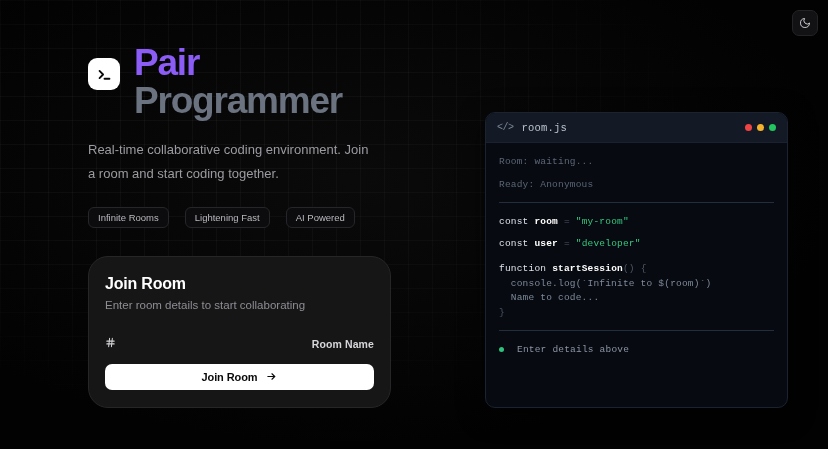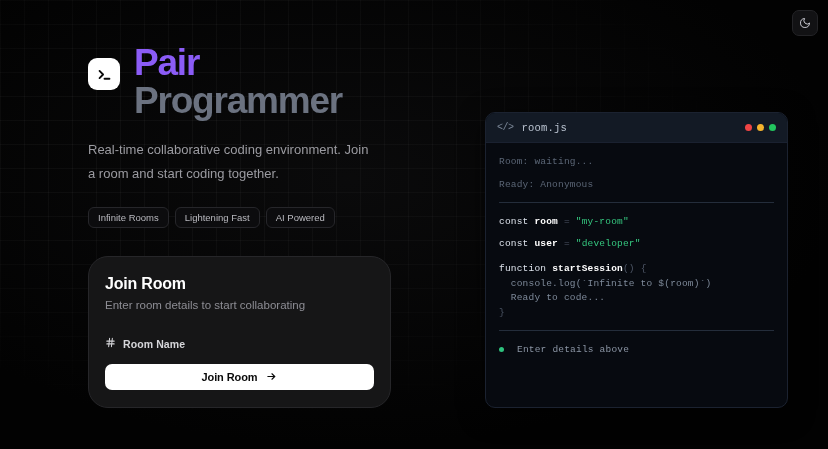--- a/index.html
+++ b/index.html
@@ -128,21 +128,21 @@
   .hero-sub {
     margin-top: 19px;
     font-size: 13px;
     line-height: 1.78;
     color: #9b9ba1;
     max-width: 282px;
   }
 
   .pill-row {
     display: flex;
-    gap: 6px;
+    gap: 16px;
     margin-top: 22px;
   }
   .pill {
     font-size: 9.5px;
     color: #b9b9bf;
     background: #0c0c0e;
     border: 1px solid #26262a;
     border-radius: 6px;
     padding: 5px 9px;
     white-space: nowrap;
@@ -173,20 +173,21 @@
 
   .field-label {
     display: flex;
     align-items: center;
     gap: 7px;
     margin-top: 26px;
     font-size: 10.5px;
     font-weight: 700;
     color: #d6d6da;
     letter-spacing: 0.1px;
+    justify-content: space-between;
   }
   .hash-icon { display:block; }
 
   .room-input {
     margin-top: 9px;
     width: 100%;
     height: 27px;
     background: #222225;
     border: 1px solid #323237;
     border-radius: 7px;
@@ -404,21 +405,21 @@
           <div class="code-line"><span class="kw">const</span> <span class="varname">room</span> <span class="eq">=</span> <span class="str">"my-room"</span></div>
 
           <div class="code-line"><span class="kw">const</span> <span class="varname">user</span> <span class="eq">=</span> <span class="str">"developer"</span></div>
 
           <div style="height:4px"></div>
 
           <div class="code-line tight"><span class="fnkw">function</span> <span class="fnname">startSession</span><span class="punc">() {</span></div>
 
           <div class="code-line tight plain">  console.log(`Infinite to $(room)`)</div>
 
-          <div class="code-line tight plain">  Ready to code...</div>
+          <div class="code-line tight plain">  Name to code...</div>
 
           <div class="code-line last punc">}</div>
 
           <div class="code-divider"></div>
 
           <div class="status-row">
             <span class="status-dot"></span>
             <span class="status-text">Enter details above</span>
           </div>
 

